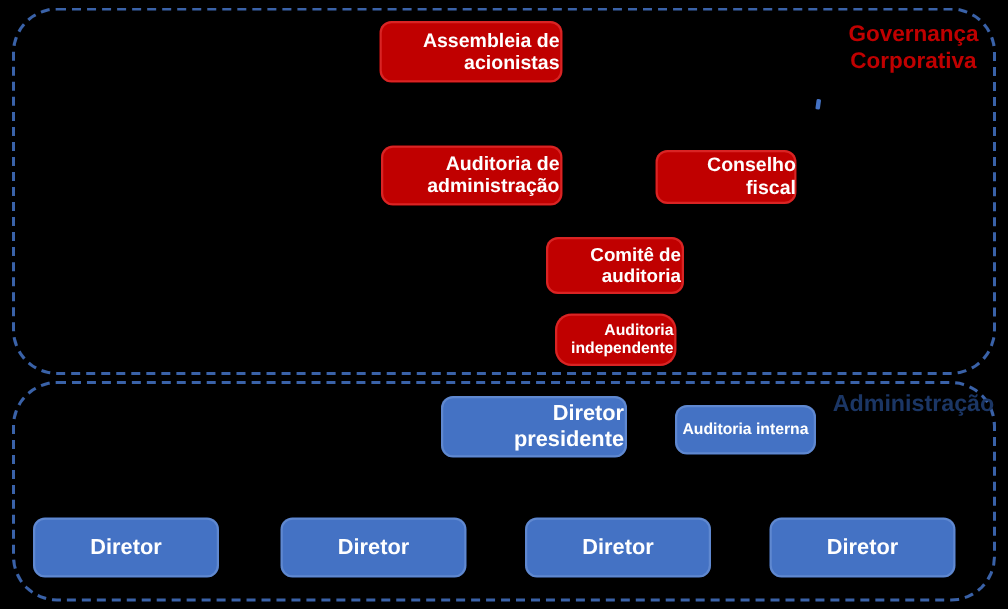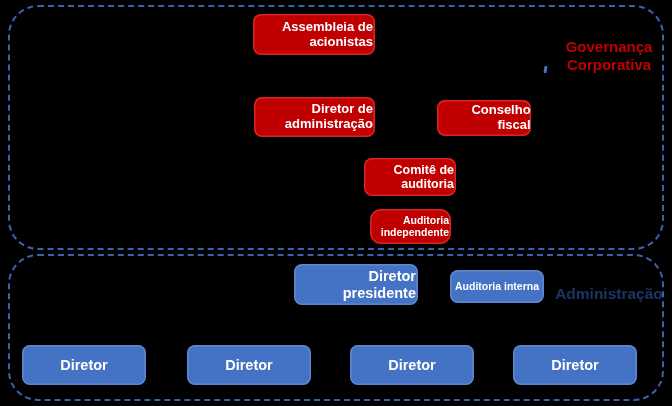--- a/index.html
+++ b/index.html
@@ -25,21 +25,20 @@
   }
   .section-gov { left: 8px;  top: 5px;   width: 656px; height: 245px; }
   .section-adm { left: 8px;  top: 254px; width: 656px; height: 147px; }
 
   
   .section-label {
     position: absolute;
     font-weight: 700;
     text-align: center;
     line-height: 1.22;
-    margin-top: 24px;
   }
   .gov-label { left: 556px; top: 14px;  width: 106px; color: #C00000; font-size: 15px; }
   .adm-label { left: 552px; top: 261px; width: 114px; color: #1B3665; font-size: 15.5px; }
 
   
   .node {
     position: absolute;
     display: flex;
     align-items: center;
     justify-content: center;
@@ -81,21 +80,21 @@
 <body>
 
 <div class="canvas">
 
   <div class="section section-gov"></div>
 
   <div class="section-label gov-label">Governança Corporativa</div>
 
   <div class="node red n-assembleia">Assembleia de acionistas</div>
 
-  <div class="node red n-conselho-adm">Diretor de administração</div>
+  <div class="node red n-conselho-adm">Auditoria de administração</div>
 
   <div class="node red n-conselho-fisc">Conselho fiscal</div>
 
 
   <div class="node red n-comite">Comitê de auditoria</div>
 
   <div class="node red n-aud-indep">Auditoria independente</div>
 
   <div class="stray-mark"></div>
 

